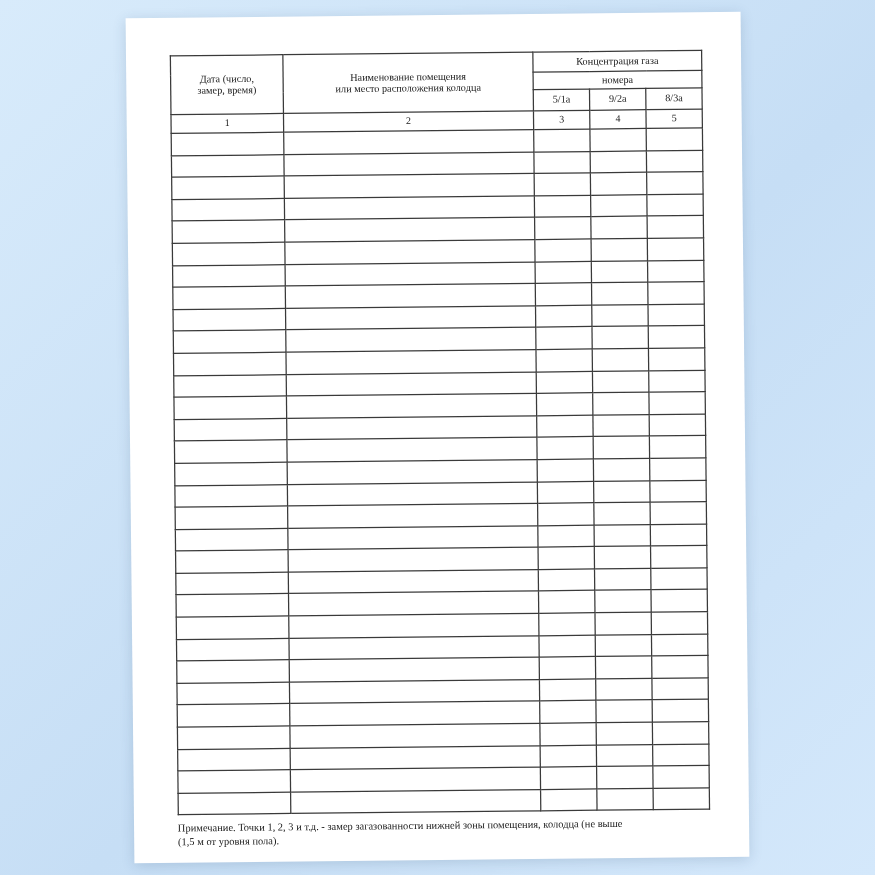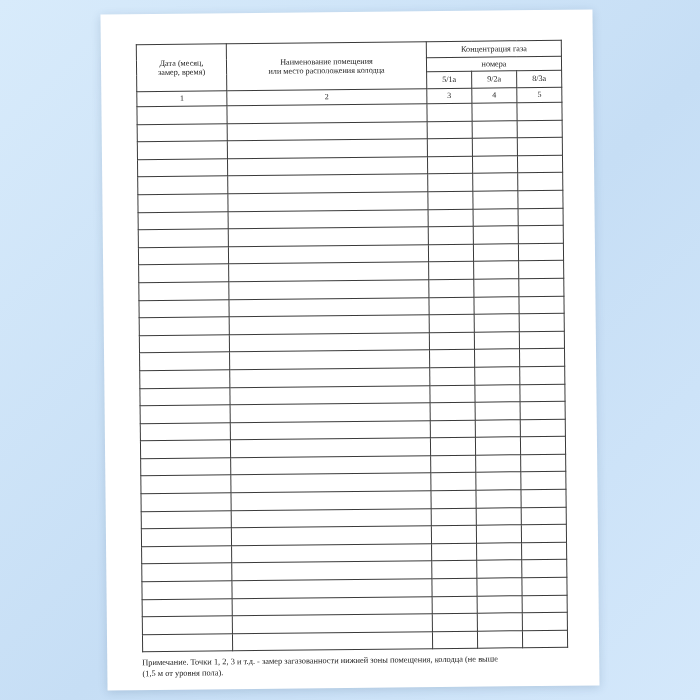--- a/index.html
+++ b/index.html
@@ -99,21 +99,21 @@
         <colgroup>
           <col class="col-date">
           <col class="col-place">
           <col class="col-num">
           <col class="col-num">
           <col class="col-num">
         </colgroup>
         <thead>
           <tr>
             <th class="head-tall" rowspan="3">
-              <span>Дата (месяц,</span><br>
+              <span>Дата (число,</span><br>
               <span>замер, время)</span>
             </th>
             <th class="head-tall" rowspan="3">
               <span>Наименование помещения</span><br>
               <span>или место расположения колодца</span>
             </th>
             <th class="conc-title" colspan="3">Концентрация газа</th>
           </tr>
           <tr>
             <th class="nomera" colspan="3">номера</th>

